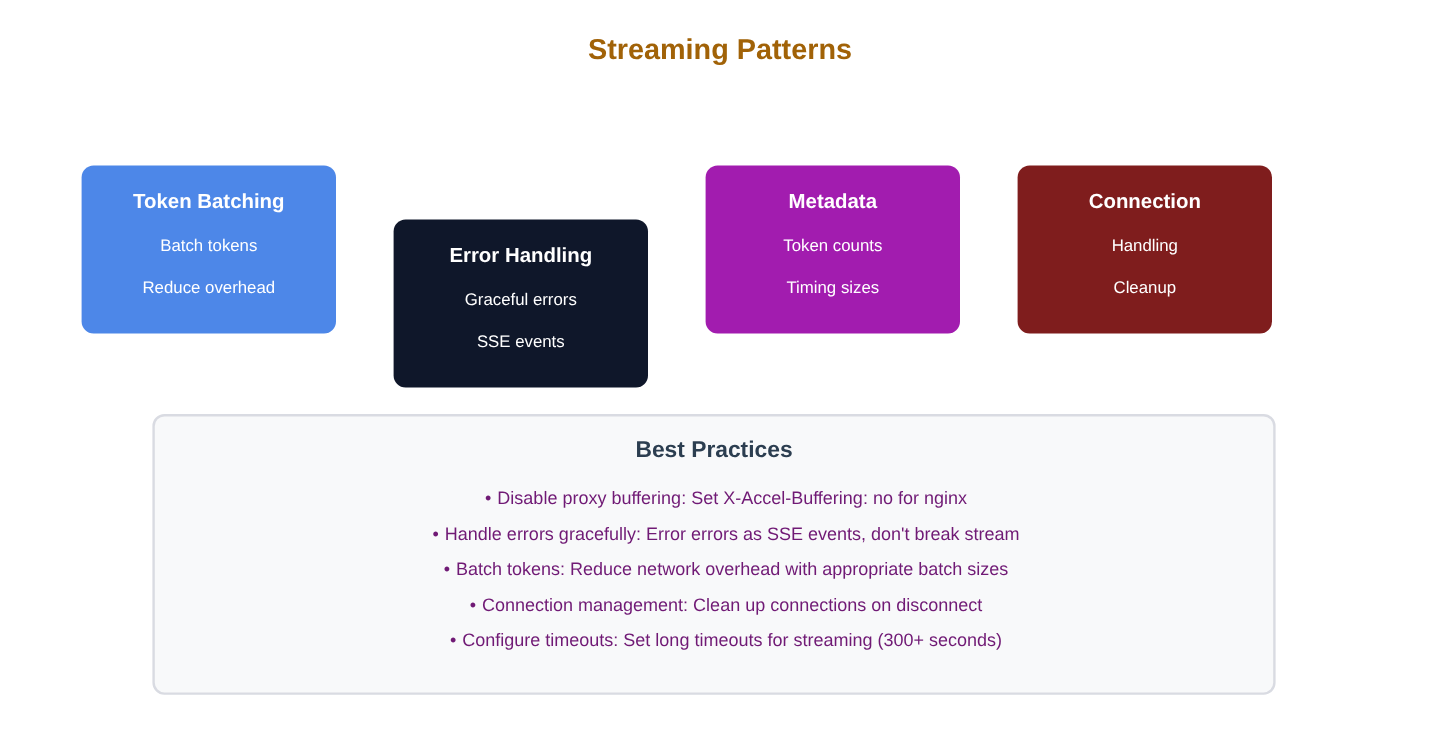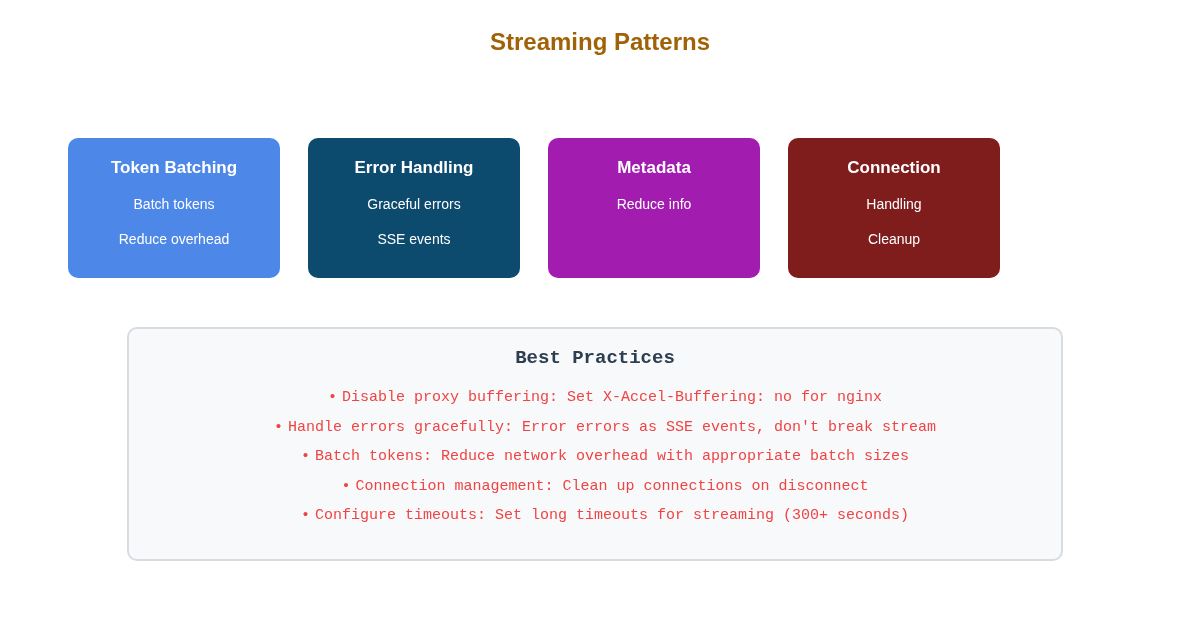--- a/index.html
+++ b/index.html
@@ -24,21 +24,21 @@
     font-size: 24px;
     font-weight: bold;
     color: #a16207;
     margin: 0;
   }
   .cards-row {
     position: absolute;
     left: 68px;
     top: 138px;
     display: flex;
-    gap: 28px;
+    gap: 48px;
   }
   .pattern-card {
     width: 212px;
     height: 140px;
     border-radius: 10px;
     color: #ffffff;
     text-align: center;
     box-sizing: border-box;
     padding-top: 19px;
   }
@@ -49,43 +49,42 @@
     margin: 0 0 0 0;
   }
   .pattern-card .card-line {
     font-size: 14px;
     line-height: 20px;
     margin-top: 15px;
   }
   .bp-box {
     position: absolute;
     left: 127px;
-    top: 327px;
+    top: 345px;
     width: 936px;
     height: 234px;
     box-sizing: border-box;
     background: #f8f9fa;
     border: 2px solid #d9dbe2;
     border-radius: 10px;
     text-align: center;
-    font-family: Liberation Mono, monospace;
   }
   .bp-title {
     font-size: 19px;
     font-weight: bold;
     color: #2c3e50;
     margin: 18px 0 0 0;
   }
   .bp-list {
     margin-top: 14px;
   }
   .bp-item {
     font-size: 15px;
     line-height: 29.5px;
-    color: #ef4444;
+    color: #701a75;
     margin-left: 20px;
   }
   .bp-item .bullet {
     margin-right: 5px;
   }
 </style>
 </head>
 <body>
 
 <div class="canvas">
@@ -93,29 +92,30 @@
   <h1 class="page-title">Streaming Patterns</h1>
 
   <div class="cards-row">
 
     <div class="pattern-card" style="background: rgb(77, 135, 232);">
       <div class="card-title">Token Batching</div>
       <div class="card-line">Batch tokens</div>
       <div class="card-line">Reduce overhead</div>
     </div>
 
-    <div class="pattern-card" style="background: #0c4a6e;">
+    <div class="pattern-card" style="background: #0f172a; margin-top: 45px;">
       <div class="card-title">Error Handling</div>
       <div class="card-line">Graceful errors</div>
       <div class="card-line">SSE events</div>
     </div>
 
     <div class="pattern-card" style="background: #a21caf;">
       <div class="card-title">Metadata</div>
-      <div class="card-line">Reduce info</div>
+      <div class="card-line">Token counts</div>
+      <div class="card-line">Timing sizes</div>
     </div>
 
     <div class="pattern-card" style="background: #7f1d1d;">
       <div class="card-title">Connection</div>
       <div class="card-line">Handling</div>
       <div class="card-line">Cleanup</div>
     </div>
 
   </div>
 

